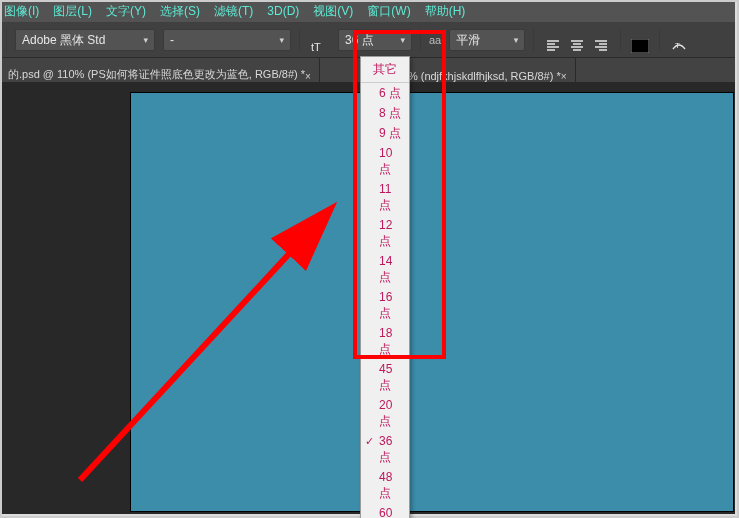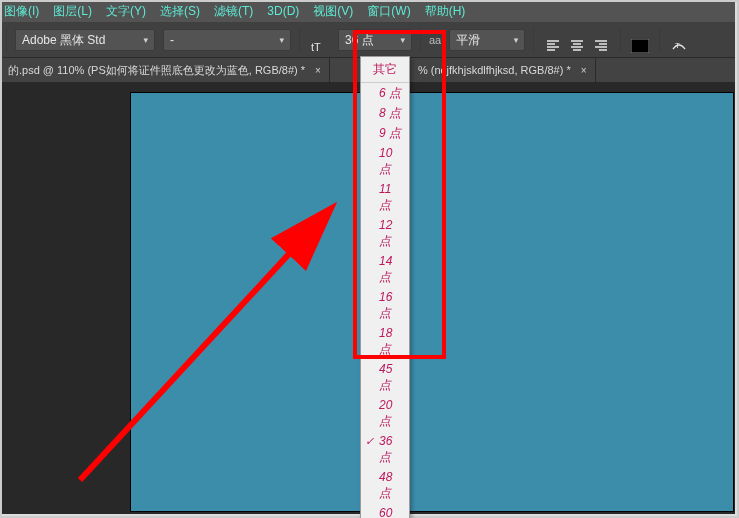--- a/index.html
+++ b/index.html
@@ -12,28 +12,28 @@
   .dd { display:flex; align-items:center; height:22px; background:#535353; border:1px solid #3a3a3a; border-radius:2px; padding:0 6px; color:#e6e6e6; font-size:12px; position:relative; }
   .dd .chev { margin-left:auto; font-size:9px; color:#cfcfcf; }
   .dd-font { width:140px; }
   .dd-style { width:128px; }
   .dd-size { width:74px; }
   .dd-aa { width:76px; }
   .iconbtn { width:22px; height:22px; display:flex; align-items:flex-start; justify-content:center; color:#e6e6e6; border:1px solid transparent; border-radius:2px;margin-top:17px; }
   .iconbtn svg { display:block; }
   .alignset { display:flex; gap:2px; }
   .tabbar { display:flex; align-items:center; height:24px; background:#434343; color:#d9d9d9; font-size:11px; }
-  .tab { display:flex; align-items:center; height:100%; padding:0 8px; border-right:1px solid #2a2a2a; gap:10px; }
+  .tab { display:flex; align-items:flex-end; height:100%; padding:0 8px; border-right:1px solid #2a2a2a; gap:0; }
   .tab .x { color:#cfcfcf; font-size:10px; }
   .canvaswrap { position:absolute; left:0; top:82px; right:0; bottom:0; background:#282828; }
   .canvas { position:absolute; left:130px; top:10px; width:604px; height:420px; background:#3c8daa; box-shadow:0 0 0 1px #000 inset; }
   
   .droplist { position:absolute; left:360px; top:56px; width:50px; background:#f0f0f0; border:1px solid #9b9b9b; box-shadow:2px 2px 4px rgba(0,0,0,.3); font-size:12px; color:#be185d; z-index:50; }
   .droplist .hdr { padding:4px 6px; border-bottom:1px solid #ccc; text-align:center; }
-  .droplist .opt { padding:2px 6px 2px 18px; text-align:left; position:relative; line-height:16px;font-style:italic; }
+  .droplist .opt { padding:2px 6px 2px 18px; text-align:left; position:relative; line-height:16px; }
   .droplist .opt.sel::before { content:"✓"; position:absolute; left:4px; top:2px; font-size:11px; }
   
   .redbox { position:absolute; border:4px solid #ff0000; z-index:60; pointer-events:none; }
   .arrow { position:absolute; z-index:60; pointer-events:none; }
   
   .outer { position:absolute; left:0; top:0; width:739px; height:518px; border:2px solid #cccccc; pointer-events:none; }
 </style>
 </head>
 <body>
 

